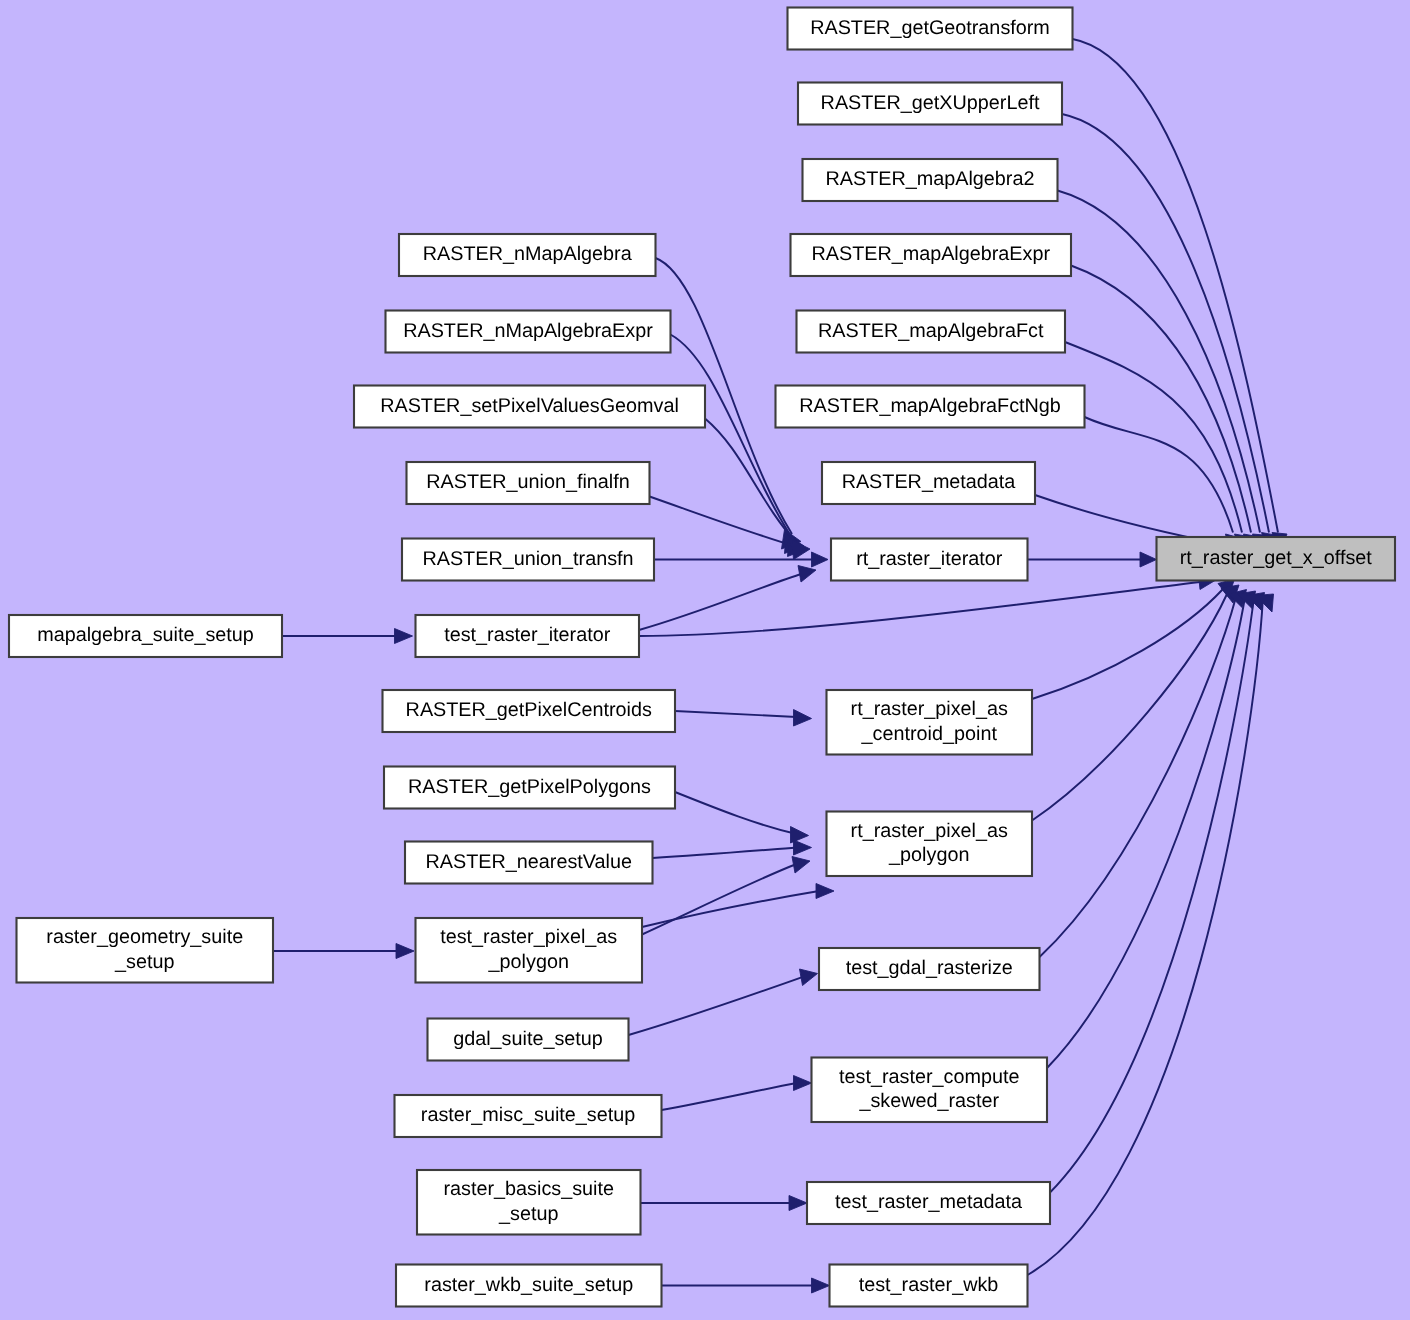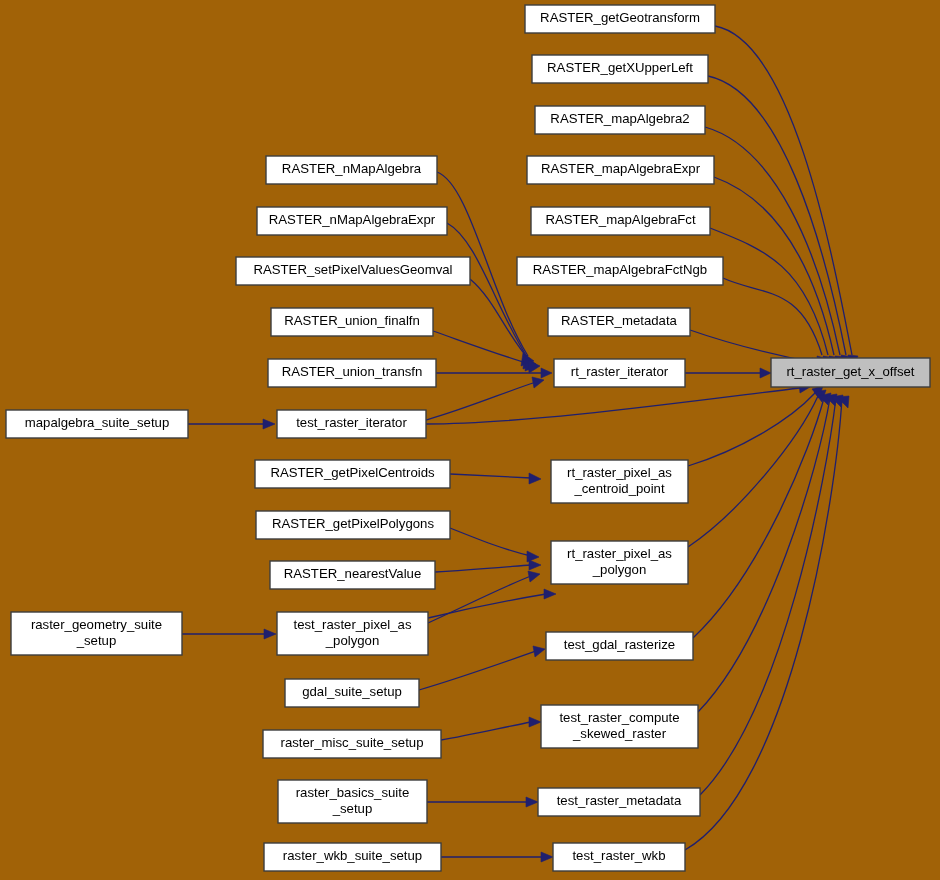--- a/index.html
+++ b/index.html
@@ -7,21 +7,21 @@
     padding: 0;
     background: #ffffff;
   }
   body {
     font-family: "Liberation Sans", sans-serif;
   }
   #graph-root {
     position: relative;
     width: 940px;
     height: 880px;
-    background: #a16207;
+    background: #c4b5fd;
     overflow: hidden;
     text-decoration: underline;
   }
   #graph-svg {
     position: absolute;
     left: 0;
     top: 0;
     width: 940px;
     height: 880px;
   }

